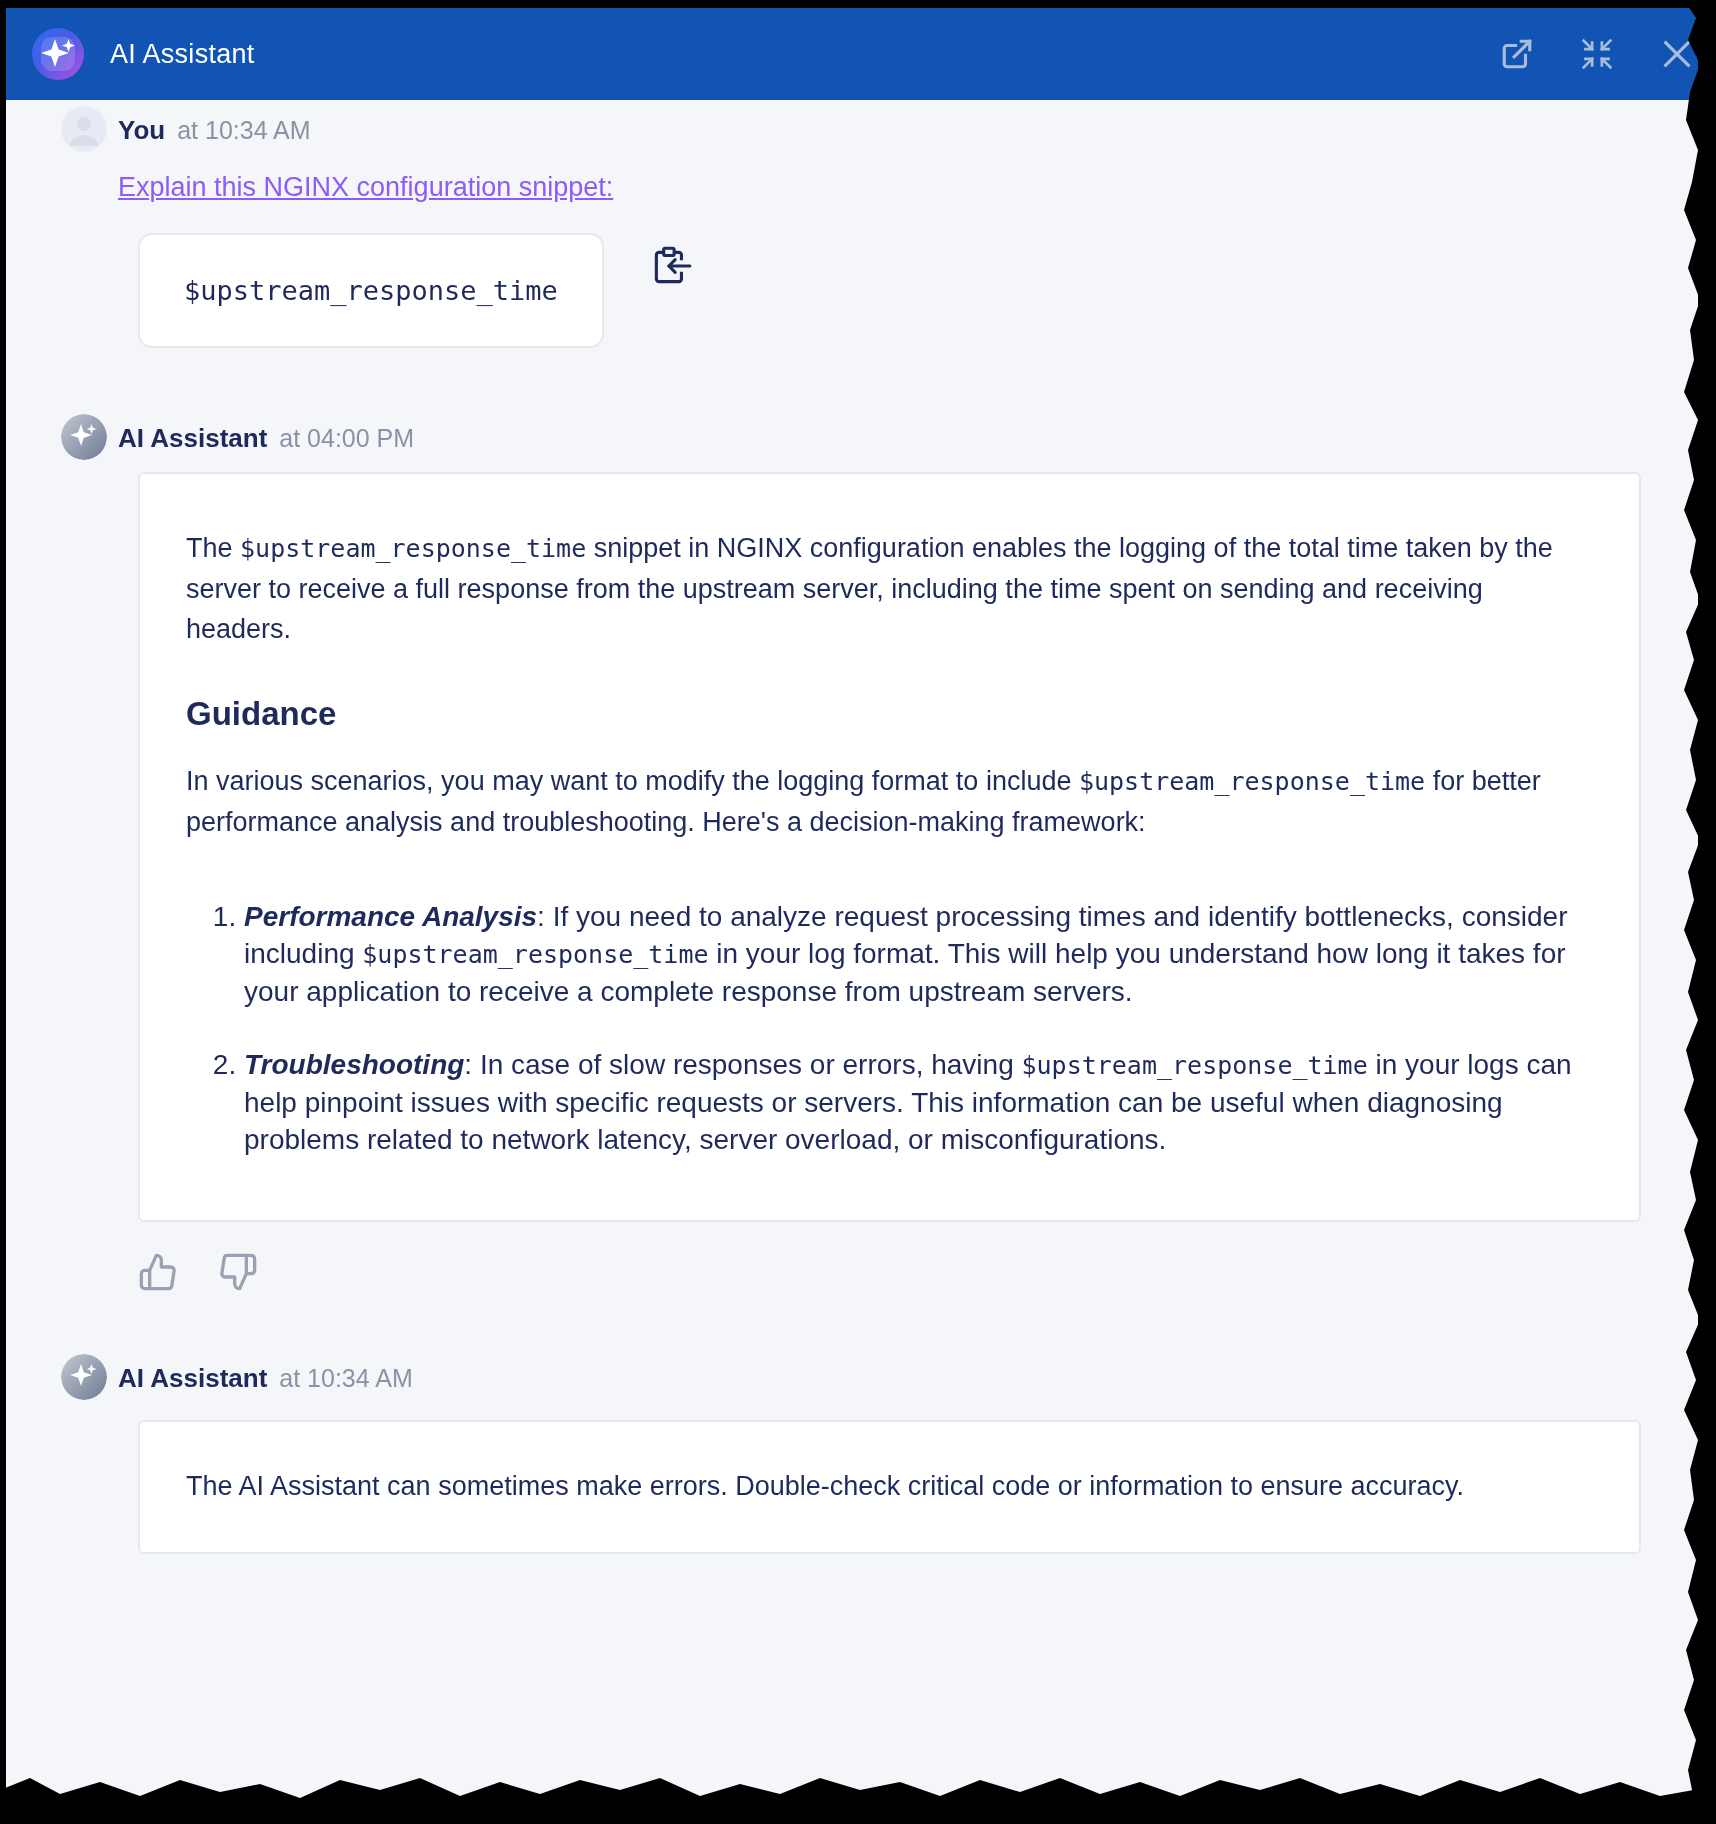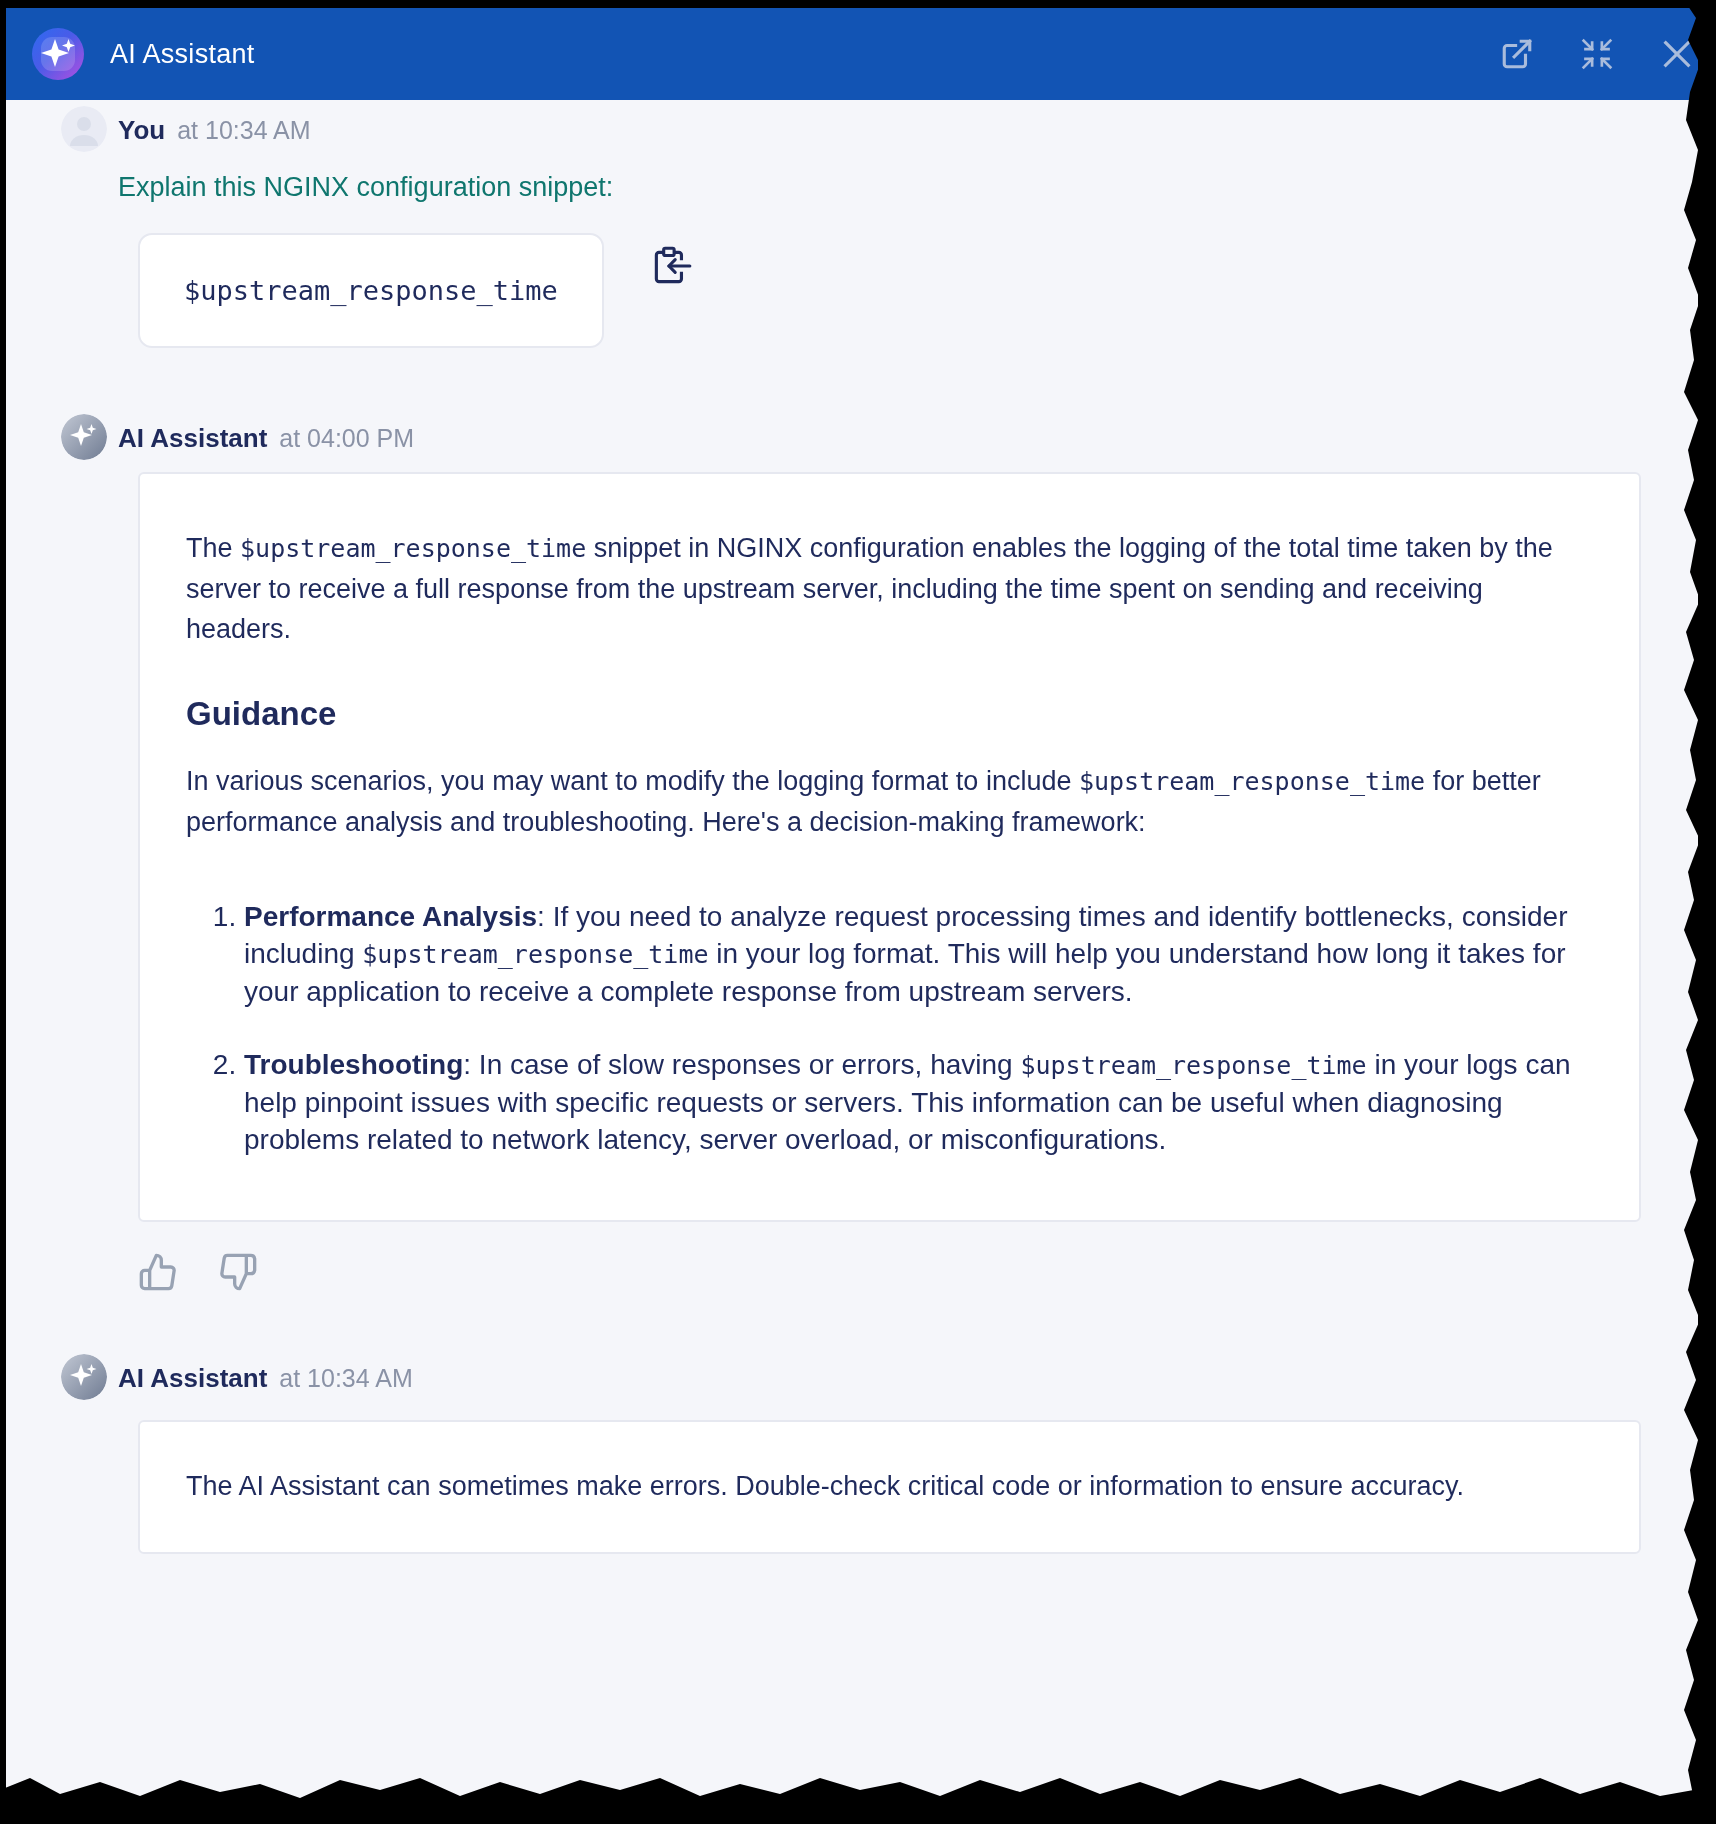--- a/index.html
+++ b/index.html
@@ -22,21 +22,21 @@
   .tb-icon{width:34px;height:34px;display:block;cursor:pointer;}
   .tb-icon svg{stroke:#A9BCDC;fill:none;stroke-width:2.2;stroke-linecap:square;}
   
   .chat{padding:6px 57px 0 55px;}
   .msg{display:flex;align-items:flex-start;}
   .avatar{width:46px;height:46px;border-radius:50%;flex:none;overflow:hidden;}
   .msg-main{margin-left:11px;flex:1;min-width:0;}
   .msg-head{display:flex;align-items:baseline;gap:12px;padding-top:9px;}
   .msg-name{font-weight:700;color:#1F2A5C;font-size:26px;}
   .msg-time{color:#8A92A6;font-size:25px;}
-  .msg-body{margin-top:26px;font-size:27px;color:#0f766e;}
+  .msg-body{margin-top:26px;font-size:27px;color:#8b5cf6;text-decoration:underline;}
   .indent{margin-left:20px;}
   
   .code-card{margin-top:30px;display:flex;align-items:flex-start;gap:44px;}
   .code-box{
     background:#FFFFFF;border:2px solid #E6E8F0;border-radius:14px;
     padding:40px 44px;font-family:"DejaVu Sans Mono", monospace;
     font-size:27px;color:#1F2A5C;white-space:nowrap;
   }
   .paste-btn{margin-top:10px;width:46px;height:46px;cursor:pointer;background:none;border:none;padding:0;}
   
@@ -44,21 +44,21 @@
     margin-top:18px;background:#FFFFFF;border:2px solid #E6E8F0;border-radius:6px;
     padding:26px 46px 62px 46px;color:#1F2A5C;
   }
   .resp-card h2{font-size:33px;font-weight:700;margin:46px 0 0 0;}
   .resp-card h2.first{margin-top:30px;}
   .resp-card p{font-size:27px;line-height:40px;margin:28px 0 0 0;}
   .code-inline{font-family:"DejaVu Sans Mono", monospace;font-size:25px;}
   .resp-card ol{margin:56px 0 0 0;padding-left:58px;}
   .resp-card li{font-size:28px;line-height:37px;}
   .resp-card li + li{margin-top:36px;}
-  .resp-card li strong{font-weight:700;}
+  .resp-card li strong{font-weight:700;font-style:italic;}
   
   .feedback{display:flex;gap:40px;margin-top:30px;}
   .fb-btn{width:40px;height:40px;background:none;border:none;padding:0;cursor:pointer;}
   .fb-btn svg{stroke:#98A2B3;fill:none;stroke-width:2;stroke-linejoin:round;stroke-linecap:round;}
   
   .reminder-card{
     margin-top:26px;background:#FFFFFF;border:2px solid #E6E8F0;border-radius:6px;
     padding:32px 46px 46px 46px;color:#1F2A5C;
   }
   .reminder-card h3{font-size:27px;font-weight:700;margin:0;}

